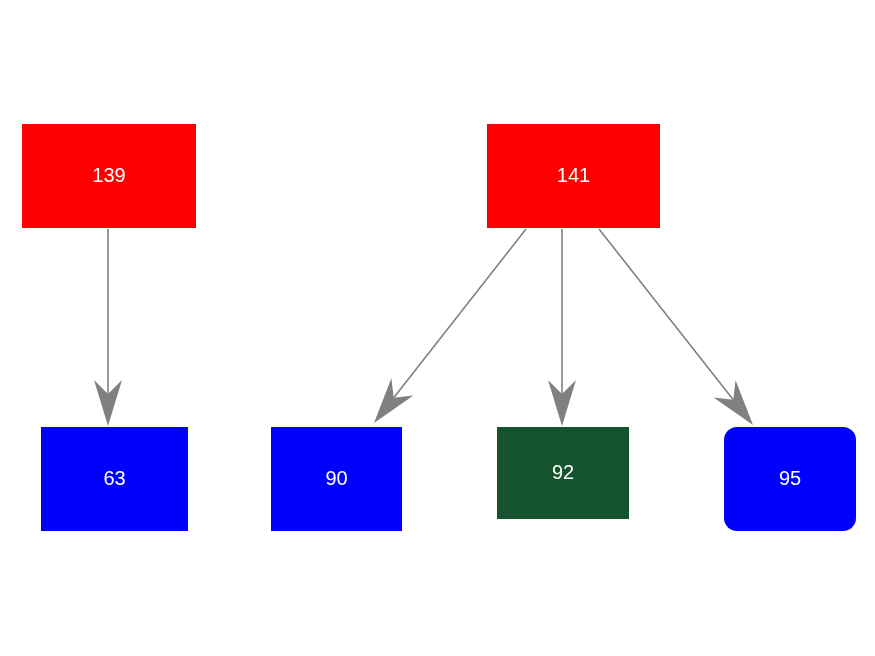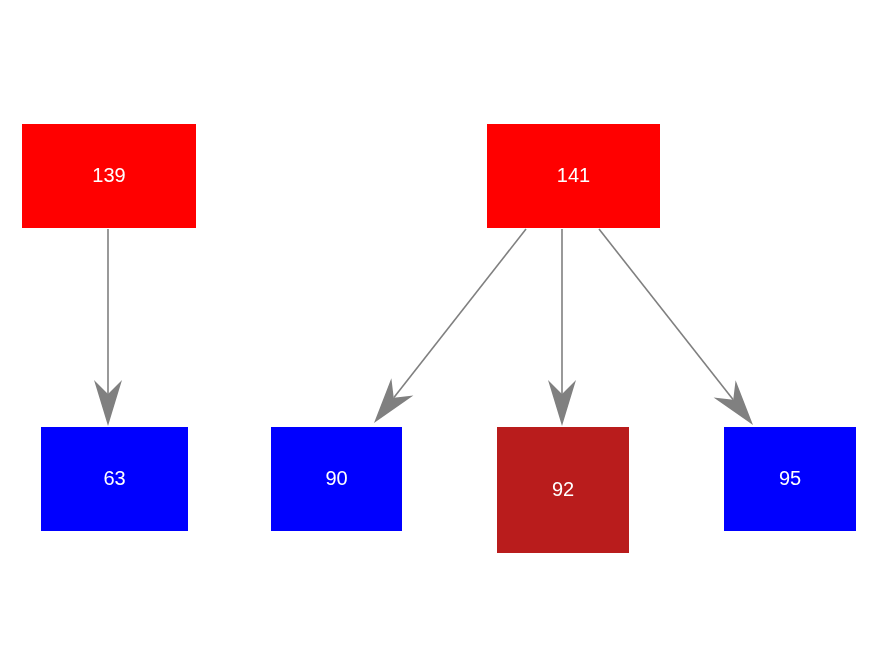--- a/index.html
+++ b/index.html
@@ -72,20 +72,20 @@
   </div>
   <div class="node" style="left: 475px; top: 124px; width: 173px; height: 104px; background: rgb(255, 0, 0); color: rgb(255, 255, 255); margin-left: 12px;">
     <span class="node-label">141</span>
   </div>
   <div class="node" style="left: 41px; top: 427px; width: 147px; height: 104px; background: rgb(0, 0, 255); color: rgb(255, 255, 255);">
     <span class="node-label">63</span>
   </div>
   <div class="node" style="left: 271px; top: 427px; width: 131px; height: 104px; background: rgb(0, 0, 255); color: rgb(255, 255, 255);">
     <span class="node-label">90</span>
   </div>
-  <div class="node" style="left: 497px; top: 427px; width: 132px; height: 126px; background: #b91c1c; color: rgb(255, 255, 255);">
+  <div class="node" style="left: 497px; top: 427px; width: 132px; height: 92px; background: #14532d; color: rgb(255, 255, 255);">
     <span class="node-label">92</span>
   </div>
-  <div class="node" style="left: 724px; top: 427px; width: 132px; height: 104px; background: rgb(0, 0, 255); color: rgb(255, 255, 255);">
+  <div class="node" style="left: 724px; top: 427px; width: 132px; height: 104px; background: rgb(0, 0, 255); color: rgb(255, 255, 255); border-radius: 13px;">
     <span class="node-label">95</span>
   </div>
 
 </div>
 
 </body></html>

